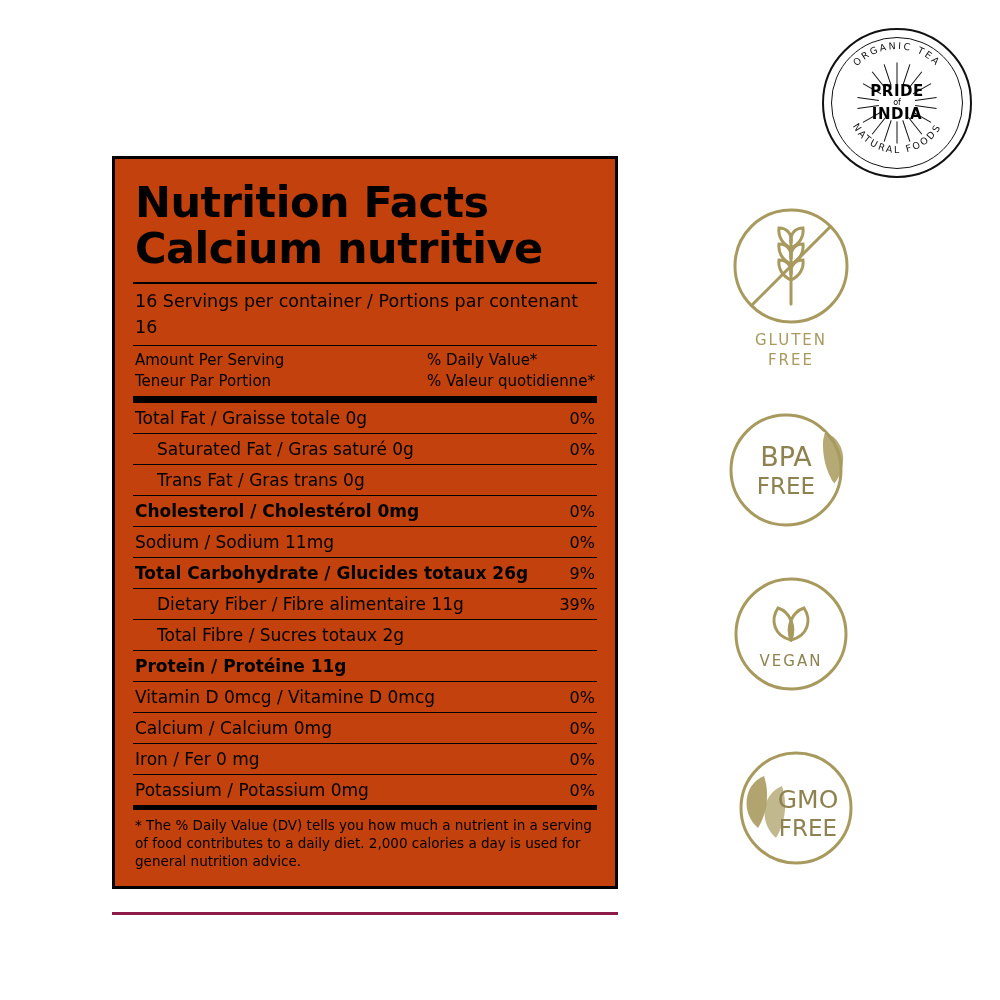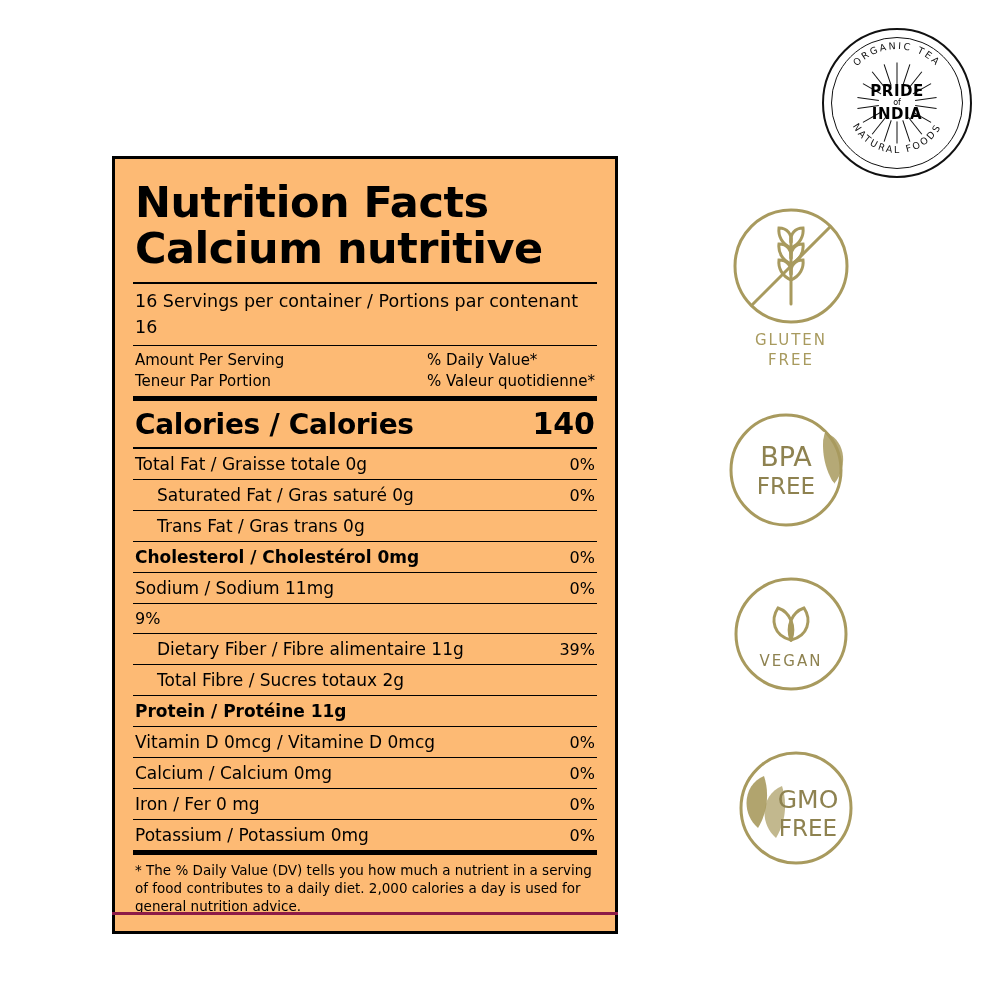--- a/index.html
+++ b/index.html
@@ -17,21 +17,21 @@
   }
 
   
   .panel {
     position: absolute;
     left: 112px;
     top: 156px;
     width: 506px;
     box-sizing: border-box;
     border: 3px solid #000;
-    background: #fdba74;
+    background: #c2410c;
     padding: 18px 18px 14px 18px;
   }
   .nf-title {
     font-size: 43px;
     font-weight: bold;
     letter-spacing: -0.5px;
     line-height: 1.08;
     margin: 2px 0 0 2px;
   }
   .nf-title2 {
@@ -240,24 +240,20 @@
       <div>Amount Per Serving</div>
       <div>Teneur Par Portion</div>
     </div>
     <div class="amount-right">
       <div>% Daily Value*</div>
       <div>% Valeur quotidienne*</div>
     </div>
   </div>
 
   <div class="rule-mid"></div>
-  <div class="cal-row">
-    <div class="cal-label">Calories / Calories</div>
-    <div class="cal-value">140</div>
-  </div>
 
   <div class="rule-med"></div>
 
   <div id="nutrient-rows">
       <div class="row">
         <div class="lbl">Total Fat / Graisse totale 0g</div>
         <div class="dv">0%</div>
       </div>
       <div class="rule-thin"></div>
       <div class="row indent">
@@ -274,20 +270,21 @@
         <div class="lbl b">Cholesterol / Cholestérol 0mg</div>
         <div class="dv">0%</div>
       </div>
       <div class="rule-thin"></div>
       <div class="row">
         <div class="lbl">Sodium / Sodium 11mg</div>
         <div class="dv">0%</div>
       </div>
       <div class="rule-thin"></div>
       <div class="row">
+        <div class="lbl b">Total Carbohydrate / Glucides totaux 26g</div>
         <div class="dv">9%</div>
       </div>
       <div class="rule-thin"></div>
       <div class="row indent">
         <div class="lbl">Dietary Fiber / Fibre alimentaire 11g</div>
         <div class="dv">39%</div>
       </div>
       <div class="rule-thin"></div>
       <div class="row indent">
         <div class="lbl">Total Fibre / Sucres totaux 2g</div>

